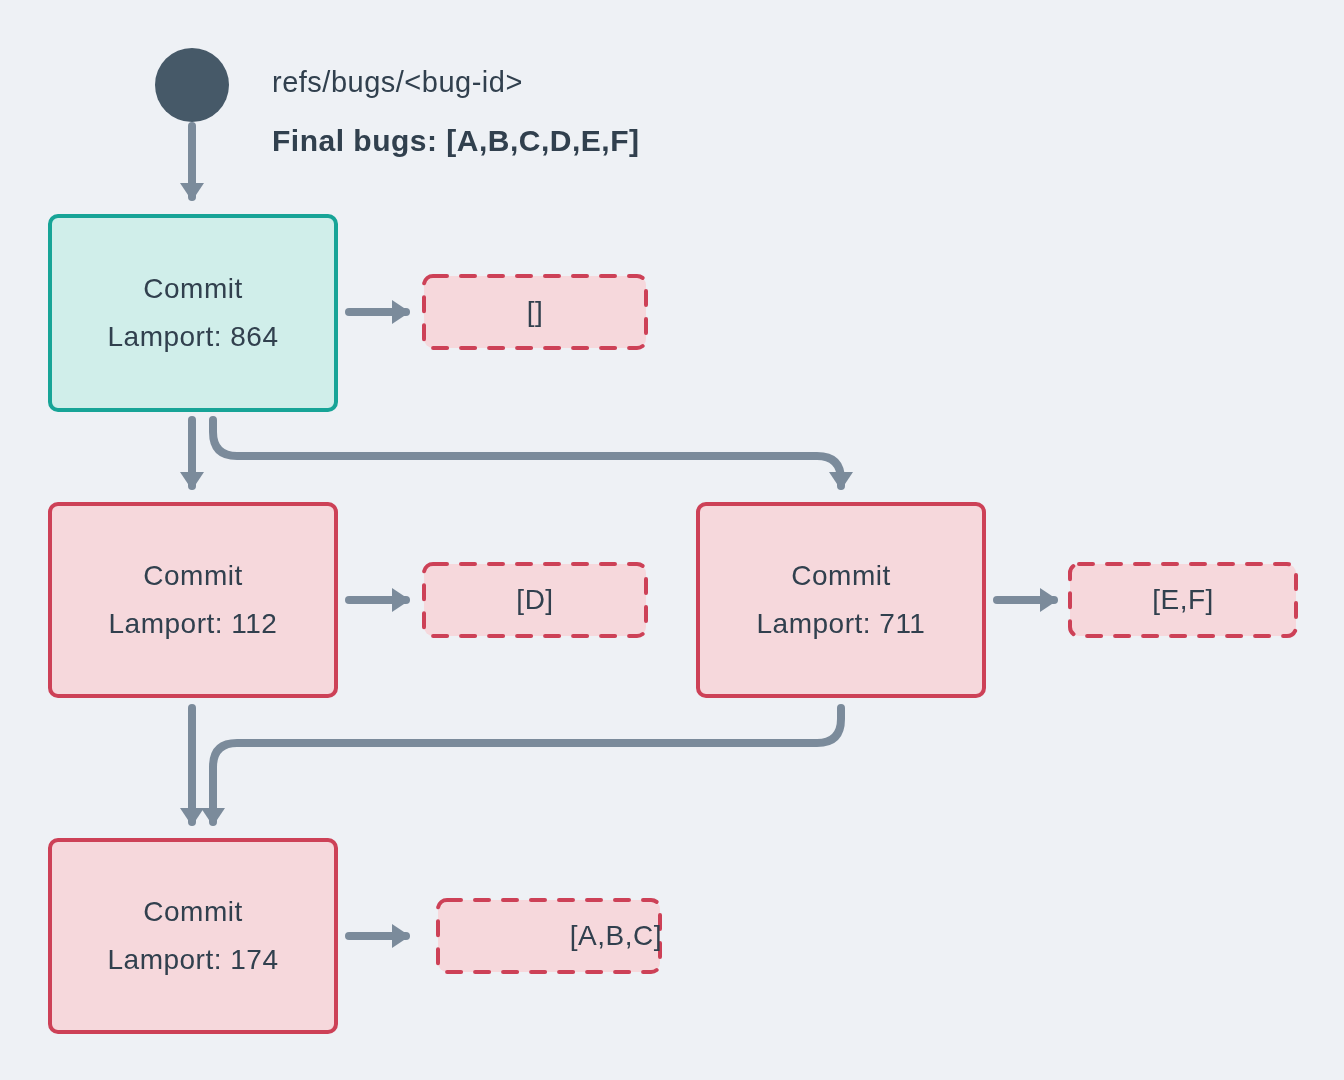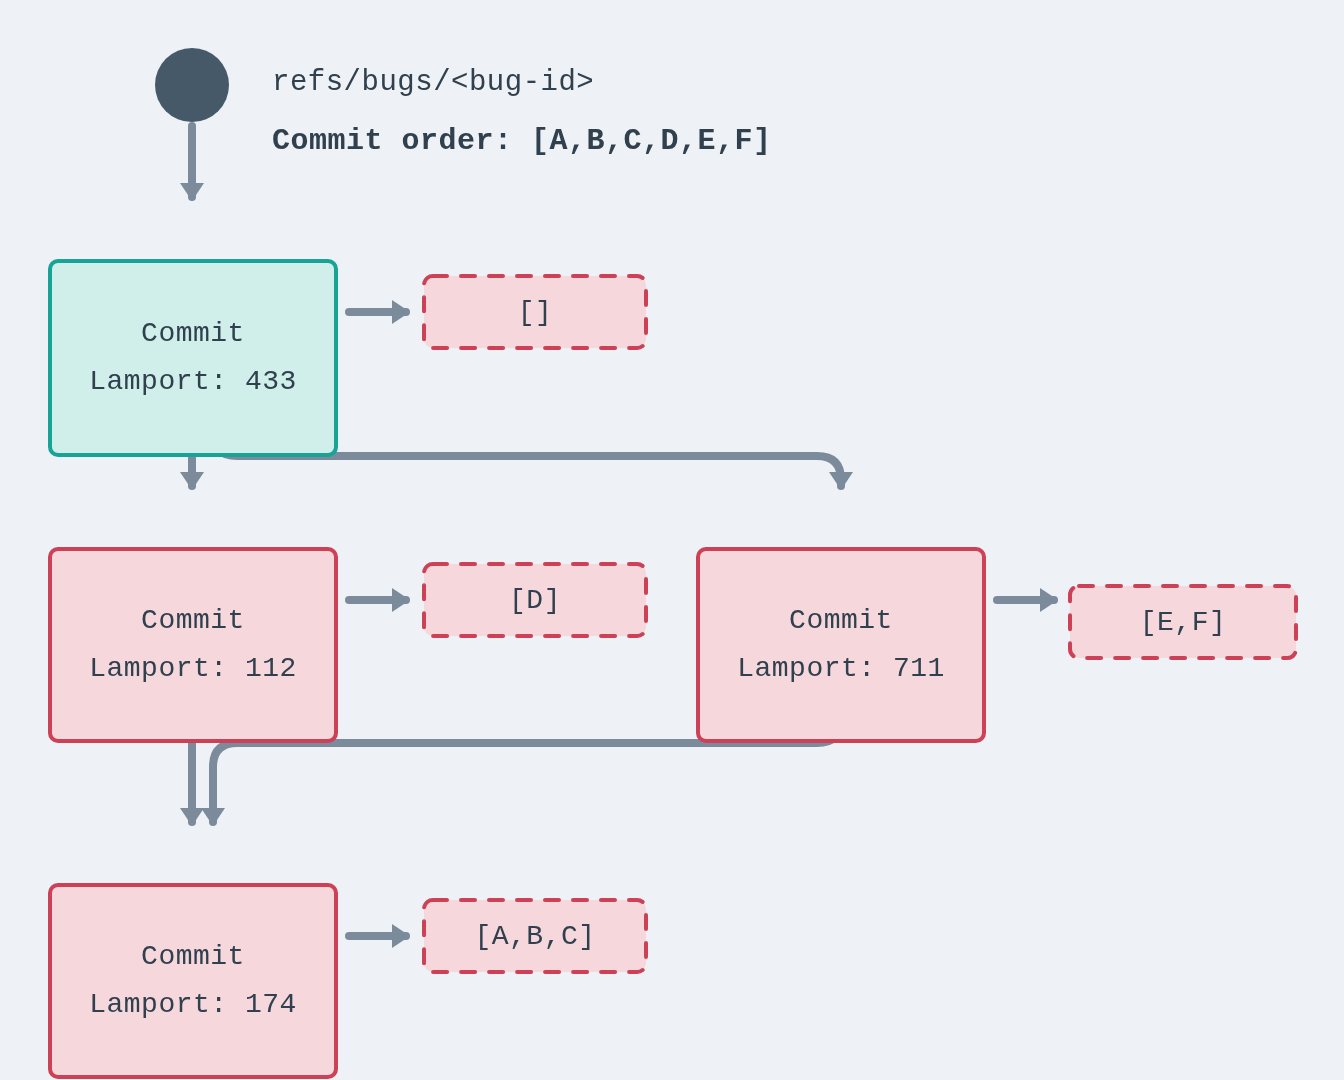--- a/index.html
+++ b/index.html
@@ -15,21 +15,20 @@
   * { margin: 0; padding: 0; box-sizing: border-box; }
   html, body { background: var(--background); }
   body { font-family: "Liberation Sans", "DejaVu Sans", sans-serif; color: var(--ink); }
 
   .canvas {
     position: relative;
     width: 1344px;
     height: 1080px;
     background: var(--background);
     overflow: hidden;
-    font-family: Liberation Mono, monospace;
   }
 
   svg.edges {
     position: absolute;
     inset: 0;
     width: 1344px;
     height: 1080px;
     z-index: 1;
   }
   .edge {
@@ -77,21 +76,20 @@
     align-items: center;
     justify-content: center;
     border: 4px solid var(--pink-border);
     border-radius: 10px;
     background: var(--pink-fill);
     z-index: 2;
     font-size: 28px;
     line-height: 48px;
     letter-spacing: 0.5px;
     text-align: center;
-    margin-top: 45px;
   }
   .commit.teal {
     border-color: var(--teal-border);
     background: var(--teal-fill);
   }
   .commit-864 { left: 48px;  top: 214px; width: 290px; height: 198px; }
   .commit-246 { left: 48px;  top: 502px; width: 290px; height: 196px; }
   .commit-537 { left: 696px; top: 502px; width: 290px; height: 196px; }
   .commit-127 { left: 48px;  top: 838px; width: 290px; height: 196px; }
 
@@ -108,22 +106,22 @@
   .ops-rect {
     fill: var(--pink-fill);
     stroke: var(--pink-border);
     stroke-width: 4;
     stroke-dasharray: 14 14;
     stroke-linecap: round;
   }
   .ops span { position: relative; z-index: 1; }
   .ops-864 { left: 422px;  top: 274px; width: 226px; height: 76px; }
   .ops-246 { left: 422px;  top: 562px; width: 226px; height: 76px; }
-  .ops-537 { left: 1068px; top: 584px; width: 230px; height: 76px; }
-  .ops-127 { left: 422px;  top: 898px; width: 226px; height: 76px; }
+  .ops-537 { left: 1068px; top: 562px; width: 230px; height: 76px; }
+  .ops-127 { left: 436px;  top: 898px; width: 226px; height: 76px; justify-content: flex-end; }
 </style>
 </head>
 <body>
 
 <div class="canvas">
 
   <svg class="edges" viewBox="0 0 1344 1080">
     <defs>
       <marker id="arrowhead" viewBox="0 0 12 12" refX="9" refY="6" markerWidth="3" markerHeight="3" orient="auto-start-reverse" markerUnits="strokeWidth">
         <path d="M2,0 L11,6 L2,12 Z"></path>
@@ -135,25 +133,25 @@
     <path class="edge" d="M213,420 L213,432 Q213,456 237,456 L817,456 Q841,456 841,480 L841,486" marker-end="url(#arrowhead)"></path>
     <path class="edge" d="M349,600 L406,600" marker-end="url(#arrowhead)"></path>
     <path class="edge" d="M997,600 L1054,600" marker-end="url(#arrowhead)"></path>
     <path class="edge" d="M192,708 L192,822" marker-end="url(#arrowhead)"></path>
     <path class="edge" d="M841,708 L841,719 Q841,743 817,743 L237,743 Q213,743 213,767 L213,822" marker-end="url(#arrowhead)"></path>
     <path class="edge" d="M349,936 L406,936" marker-end="url(#arrowhead)"></path>
   </svg>
 
   <div class="ref-circle"></div>
   <div class="ref-label">refs/bugs/&lt;bug-id&gt;</div>
-  <div class="final-order">Commit order: [A,B,C,D,E,F]</div>
+  <div class="final-order">Final bugs: [A,B,C,D,E,F]</div>
 
   <div class="commit teal commit-864">
     <div>Commit</div>
-    <div>Lamport: 433</div>
+    <div>Lamport: 864</div>
   </div>
   <div class="ops ops-864">
     <svg width="226" height="76">
       <rect class="ops-rect" x="2" y="2" width="222" height="72" rx="9"></rect>
     </svg>
     <span>[]</span>
   </div>
 
   <div class="commit commit-246">
     <div>Commit</div>

